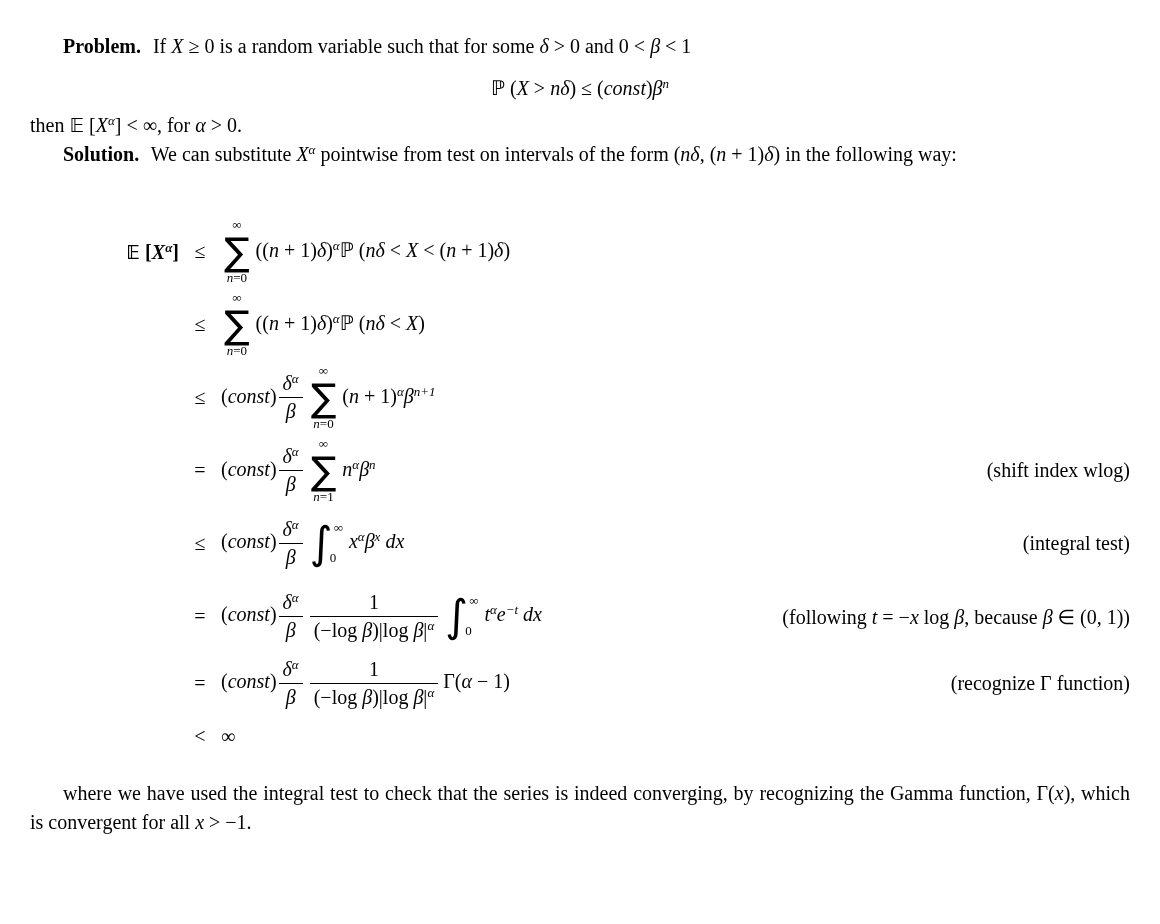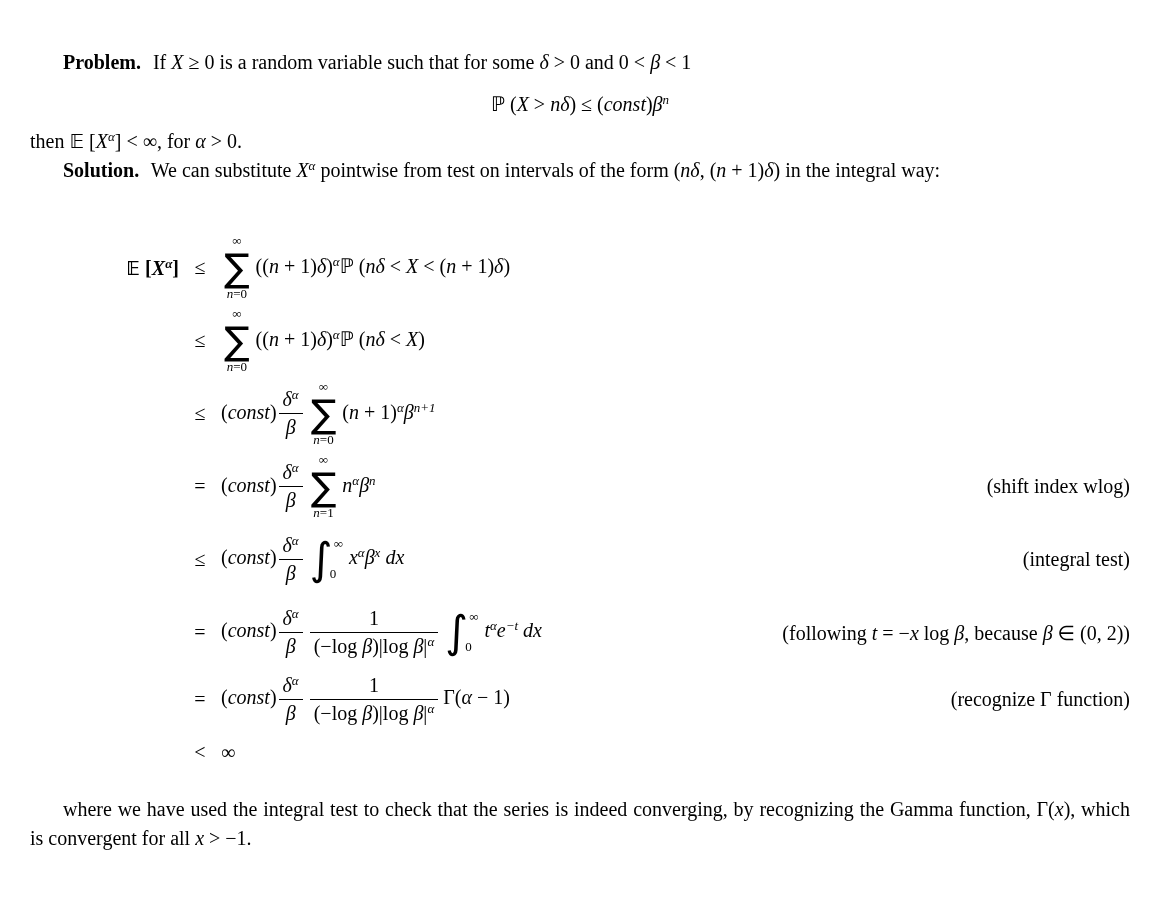--- a/index.html
+++ b/index.html
@@ -7,21 +7,21 @@
     width: 1160px; height: 924px;
     overflow: hidden;
     background: #ffffff;
     color: #000000;
     font-family: "Liberation Serif", "DejaVu Serif", "DejaVu Sans", serif;
     font-size: 20px;
   }
   .page {
     box-sizing: border-box;
     width: 1160px; height: 924px;
-    padding: 48px 30px 0 30px;
+    padding: 32px 30px 0 30px;
   }
   .para {
     margin: 0;
     line-height: 1.45;
     text-align: justify;
   }
   .indent { text-indent: 33px; }
   .plabel { font-weight: 700; margin-right: 7px; }
   .display-eq {
     text-align: center;
@@ -103,21 +103,21 @@
     <span class="plabel">Problem.</span>
     <span><span class="">If </span><span class="r-i">X</span><span class=""> ≥ 0 is a random variable such that for some </span><span class="r-i">δ</span><span class=""> &gt; 0 and 0 &lt; </span><span class="r-i">β</span><span class=""> &lt; 1</span></span>
   </p>
 
   <div class="display-eq"><span class="r-bb">ℙ</span><span class=""> (</span><span class="r-i">X</span><span class=""> &gt; </span><span class="r-i">n</span><span class="r-i">δ</span><span class="">) ≤ (</span><span class="r-i">const</span><span class="">)</span><span class="r-i">β</span><span class="r-sup r-i">n</span></div>
 
   <p class="para"><span class="">then </span><span class="r-bb">𝔼</span><span class=""> [</span><span class="r-i">X</span><span class="r-sup r-i">α</span><span class="">] &lt; ∞, for </span><span class="r-i">α</span><span class=""> &gt; 0.</span></p>
 
   <p class="para indent">
     <span class="plabel">Solution.</span>
-    <span><span class="">We can substitute </span><span class="r-i">X</span><span class="r-sup r-i">α</span><span class=""> pointwise from test on intervals of the form (</span><span class="r-i">n</span><span class="r-i">δ</span><span class="">, (</span><span class="r-i">n</span><span class=""> + 1)</span><span class="r-i">δ</span><span class="">) in the integral way:</span></span>
+    <span><span class="">We can substitute </span><span class="r-i">X</span><span class="r-sup r-i">α</span><span class=""> pointwise from test on intervals of the form (</span><span class="r-i">n</span><span class="r-i">δ</span><span class="">, (</span><span class="r-i">n</span><span class=""> + 1)</span><span class="r-i">δ</span><span class="">) in the following way:</span></span>
   </p>
 
   <div class="eq-block">
 
     <div class="eq-row">
       <span class="eq-lhs"><span class="r-bb">𝔼</span><span class=""> [</span><span class="r-i">X</span><span class="r-sup r-i">α</span><span class="">]</span></span>
       <span class="eq-rel">≤</span>
       <span class="eq-expr"><span class="bigop">
             <span class="bo-lim"><span class="">∞</span></span>
             <span class="bo-sym">∑</span>
@@ -172,21 +172,21 @@
     <div class="eq-row">
       <span class="eq-lhs"></span>
       <span class="eq-rel">=</span>
       <span class="eq-expr"><span class="">(</span><span class="r-i">const</span><span class="">)</span><span class="frac"><span class="fr-n"><span class="r-i">δ</span><span class="r-sup r-i">α</span></span><span class="fr-d"><span class="r-i">β</span></span></span><span class="frac"><span class="fr-n"><span class="">1</span></span><span class="fr-d"><span class="">(−log </span><span class="r-i">β</span><span class="">)|log </span><span class="r-i">β</span><span class="">|</span><span class="r-sup r-i">α</span></span></span><span class="intop">
             <span class="io-sym">∫</span>
             <span class="io-lims">
               <span class="io-t"><span class="">∞</span></span>
               <span class="io-b"><span class="">0</span></span>
             </span>
           </span><span class="r-i">t</span><span class="r-sup r-i">α</span><span class="r-i">e</span><span class="r-sup r-i">−t</span><span class="r-i"> dx</span></span>
-      <span class="eq-note"><span class="">(following </span><span class="r-i">t</span><span class=""> = −</span><span class="r-i">x</span><span class=""> log </span><span class="r-i">β</span><span class="">, because </span><span class="r-i">β</span><span class=""> ∈ (0, 2))</span></span>
+      <span class="eq-note"><span class="">(following </span><span class="r-i">t</span><span class=""> = −</span><span class="r-i">x</span><span class=""> log </span><span class="r-i">β</span><span class="">, because </span><span class="r-i">β</span><span class=""> ∈ (0, 1))</span></span>
     </div>
 
     <div class="eq-row row-mid">
       <span class="eq-lhs"></span>
       <span class="eq-rel">=</span>
       <span class="eq-expr"><span class="">(</span><span class="r-i">const</span><span class="">)</span><span class="frac"><span class="fr-n"><span class="r-i">δ</span><span class="r-sup r-i">α</span></span><span class="fr-d"><span class="r-i">β</span></span></span><span class="frac"><span class="fr-n"><span class="">1</span></span><span class="fr-d"><span class="">(−log </span><span class="r-i">β</span><span class="">)|log </span><span class="r-i">β</span><span class="">|</span><span class="r-sup r-i">α</span></span></span><span class="">Γ(</span><span class="r-i">α</span><span class=""> − 1)</span></span>
       <span class="eq-note"><span class="">(recognize Γ function)</span></span>
     </div>
 
     <div class="eq-row row-short">

